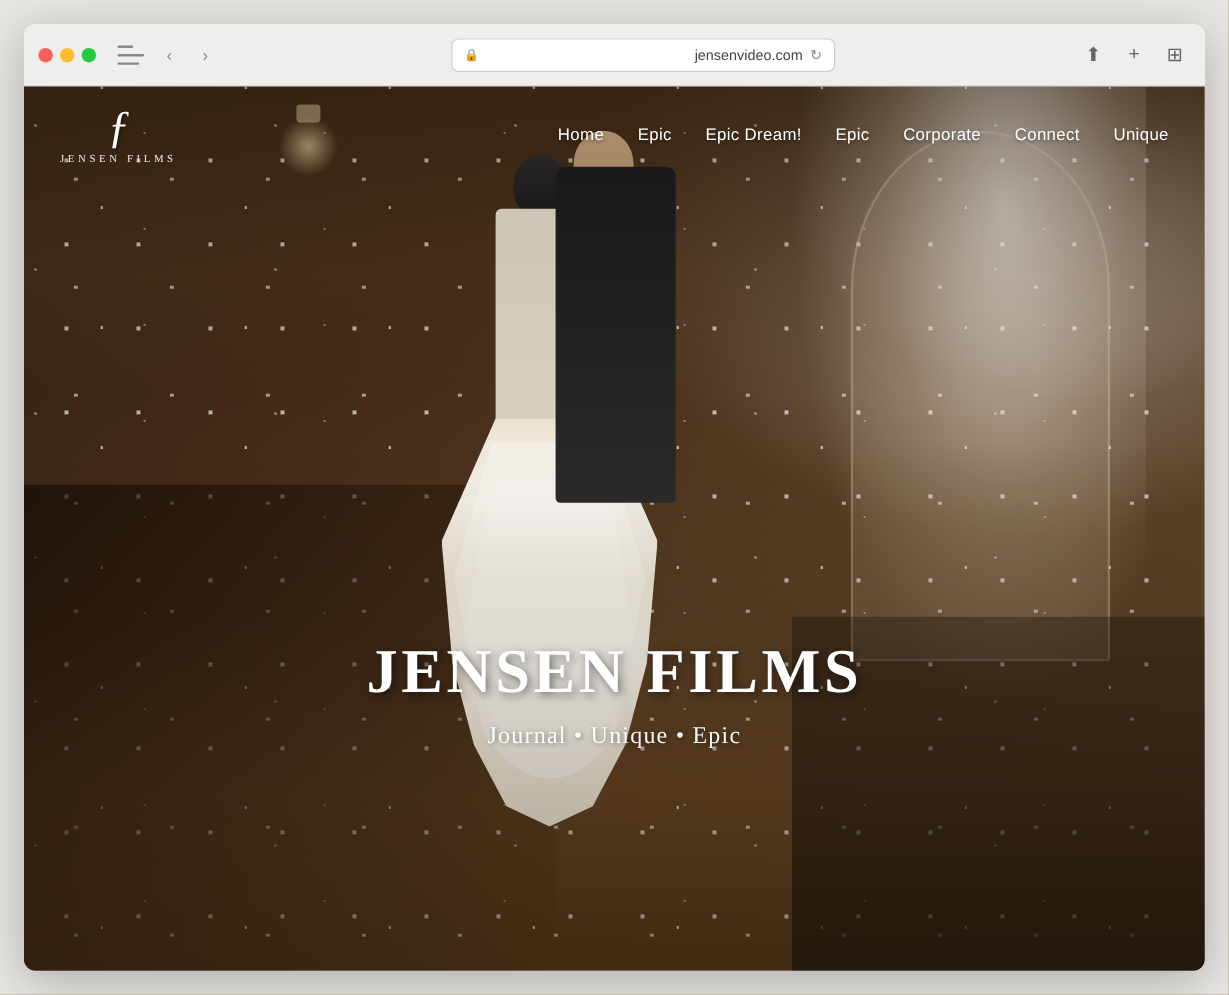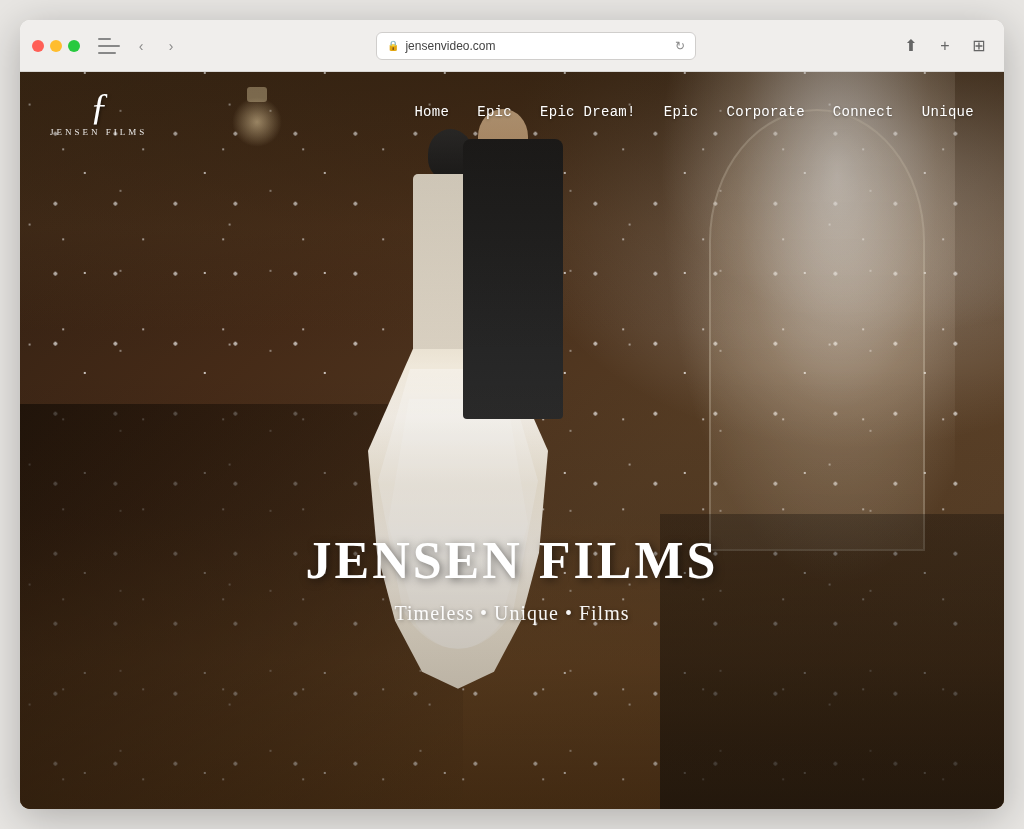--- a/index.html
+++ b/index.html
@@ -114,21 +114,21 @@
 
     .lock-icon {
       color: #888;
       font-size: 10px;
     }
 
     .url-text {
       font-size: 12px;
       color: #444;
       flex: 1;
-      text-align: left;
+      text-align: right;
     }
 
     .refresh-btn {
       color: #888;
       font-size: 12px;
     }
 
     .browser-actions {
       display: flex;
       align-items: center;
@@ -407,21 +407,21 @@
 
     .nav-links {
       display: flex;
       align-items: center;
       gap: 28px;
     }
 
     .nav-link {
       color: white;
       font-size: 14px;
-      font-family: Liberation Mono, monospace;
+      font-family: Liberation Sans, sans-serif;
       text-decoration: none;
       cursor: pointer;
       text-shadow: 0 1px 3px rgba(0,0,0,0.4);
       letter-spacing: 0.3px;
     }
 
     
     .hero-text {
       position: absolute;
       bottom: 25%;
@@ -601,16 +601,16 @@
         <span class="nav-link">Epic Dream!</span>
         <span class="nav-link">Epic</span>
         <span class="nav-link">Corporate</span>
         <span class="nav-link">Connect</span>
         <span class="nav-link">Unique</span>
       </div>
     </nav>
 
     <div class="hero-text">
       <div class="hero-title">JENSEN FILMS</div>
-      <div class="hero-subtitle">Timeless • Unique • Films</div>
+      <div class="hero-subtitle">Journal • Unique • Epic</div>
     </div>
   </div>
 </div>
 
 </body></html>

